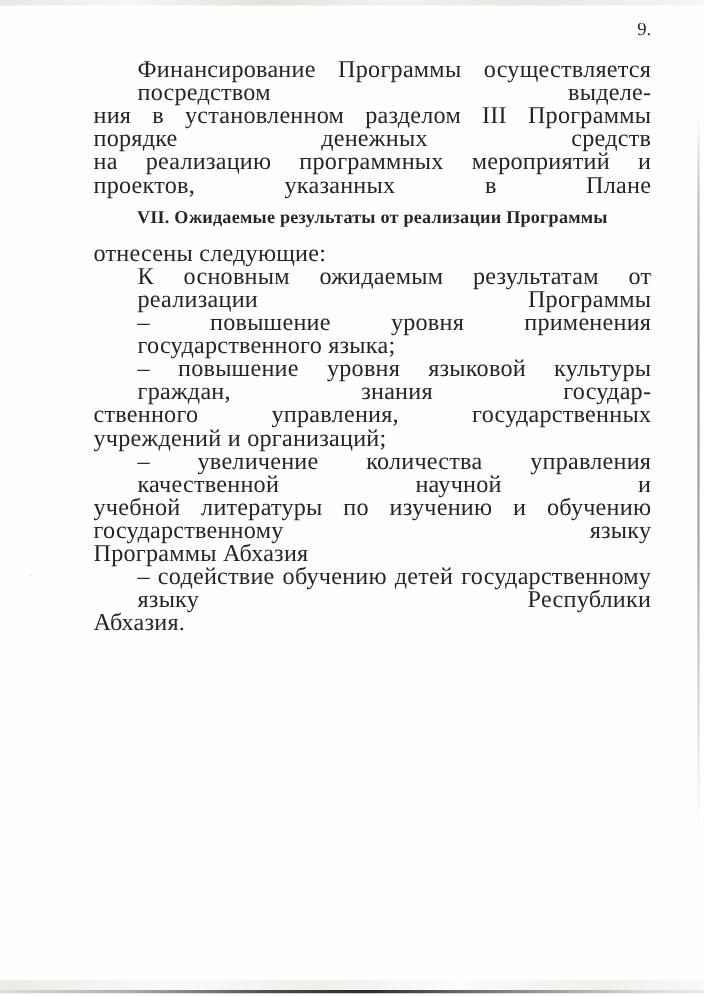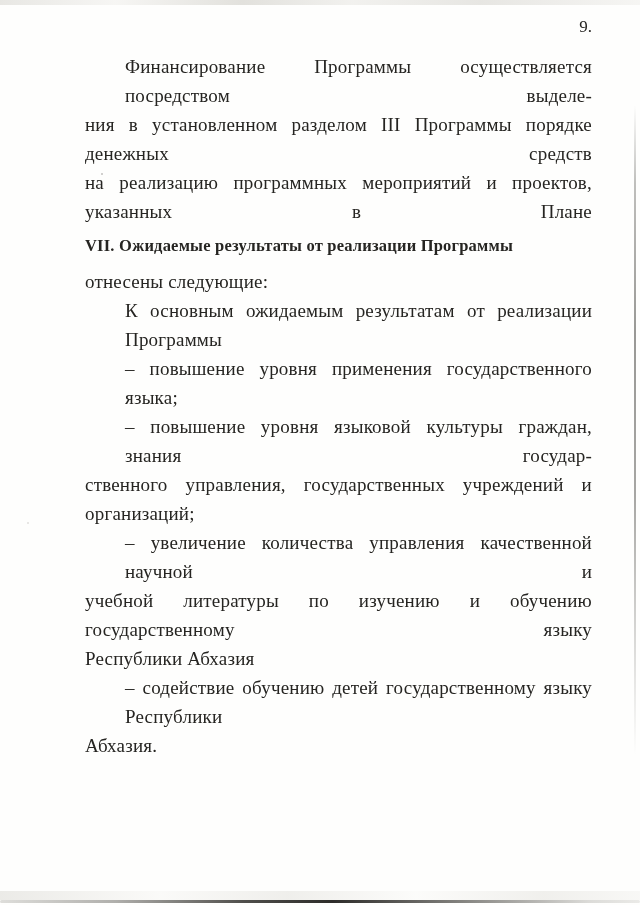--- a/index.html
+++ b/index.html
@@ -20,32 +20,32 @@
   }
   .page-number {
     text-align: right;
     font-size: 17px;
     line-height: 21px;
     margin-top: 2px;
   }
   .para { margin: 0; }
   .para-first { margin-top: 15px; }
   .line {
-    font-size: 19px;
-    line-height: 29px;
+    font-size: 22px;
+    line-height: 21px;
     text-align: justify;
     text-align-last: justify;
     letter-spacing: 0.2px;
   }
   .line.indent { padding-left: 40px; }
   .line.last { text-align-last: left; }
   .heading {
     font-size: 16.5px;
     font-weight: bold;
-    text-align: left;
+    text-align: center;
     line-height: 21px;
     margin: 9px 0 11px 0;
     letter-spacing: 0.2px;
   }
   
   .scan-edge-top {
     position: absolute; top: 0; left: 0;
     width: 640px; height: 5px;
     background: linear-gradient(90deg,
       rgba(205,203,196,0.45) 0%, rgba(224,222,216,0.25) 18%,
@@ -107,21 +107,21 @@
   </div>
 
   <div class="para">
     <div class="line indent">– повышение уровня языковой культуры граждан, знания государ-</div>
     <div class="line last">ственного управления, государственных учреждений и организаций;</div>
   </div>
 
   <div class="para">
     <div class="line indent">– увеличение количества управления качественной научной и</div>
     <div class="line">учебной литературы по изучению и обучению государственному языку</div>
-    <div class="line last">Республики Абхазия</div>
+    <div class="line last">Программы Абхазия</div>
   </div>
 
   <div class="para">
     <div class="line indent">– содействие обучению детей государственному языку Республики</div>
     <div class="line last">Абхазия.</div>
   </div>
 
 </div>
 
 <div class="scan-edge-top"></div>

